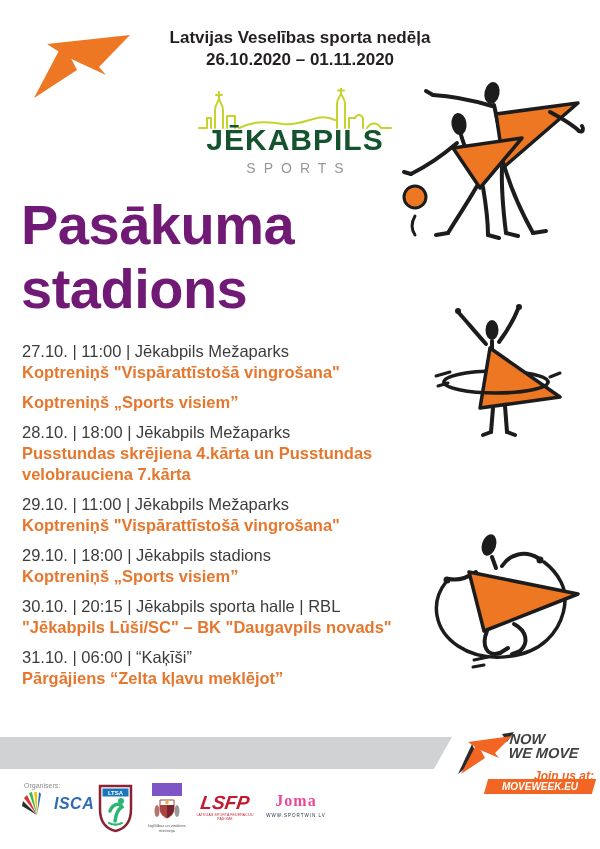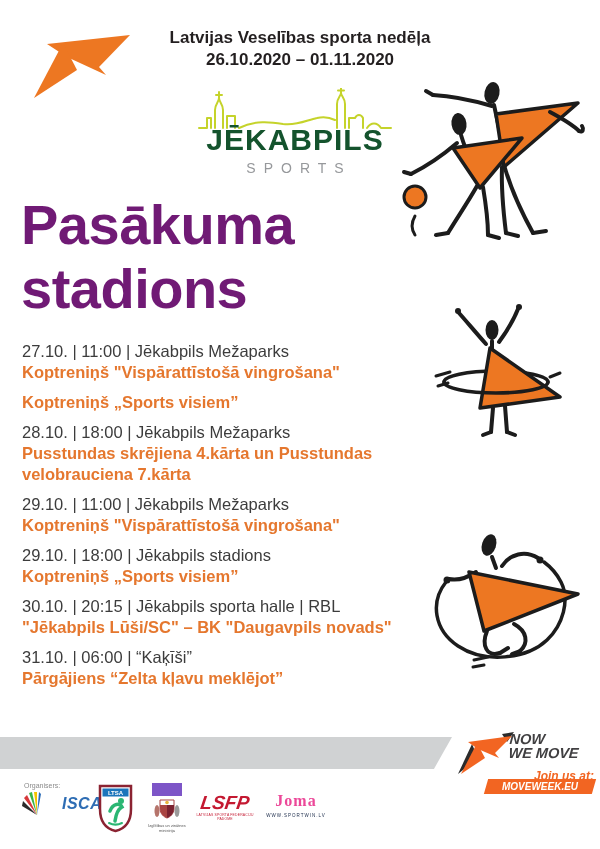--- a/index.html
+++ b/index.html
@@ -38,21 +38,21 @@
     line-height:13.5px;color:#414042;transform:skewX(-4deg);white-space:nowrap;}
   .nwm-join{left:516px;top:769px;width:78px;text-align:right;
     font-size:12px;font-weight:700;font-style:italic;color:#f26522;}
   .nwm-banner{left:486px;top:779px;width:108px;height:15px;background:#f26522;
     transform:skewX(-16deg);}
   .nwm-banner span{display:block;transform:skewX(16deg);text-align:center;
     font-size:10px;font-weight:900;font-style:italic;color:#fff;line-height:15px;}
 
   
   .organisers{left:24px;top:782px;font-size:7px;color:#8a8a8a;}
-  .isca{left:22px;top:792px;display:flex;align-items:center;gap:20px;}
+  .isca{left:22px;top:792px;display:flex;align-items:center;gap:12px;}
   .isca-word{font-size:16px;font-weight:800;font-style:italic;color:#2e6db4;letter-spacing:.5px;}
   .ministry{left:143px;top:783px;width:48px;text-align:center;}
   .ministry .flag{width:30px;height:13px;background:#7d55c7;margin:0 auto 1px;}
   .ministry .mtext{font-size:4px;line-height:5px;color:#555;}
   .lsfp{left:196px;top:793px;width:58px;text-align:center;}
   .lsfp-word{font-size:19px;font-weight:900;font-style:italic;color:#c41931;
     transform:skewX(-8deg);line-height:19px;}
   .lsfp-sub{font-size:3.4px;color:#c41931;margin-top:1px;letter-spacing:.2px;}
   .joma{left:257px;top:790px;width:78px;text-align:center;}
   .joma-word{font-family:"Liberation Serif",serif;font-size:16px;font-weight:700;

